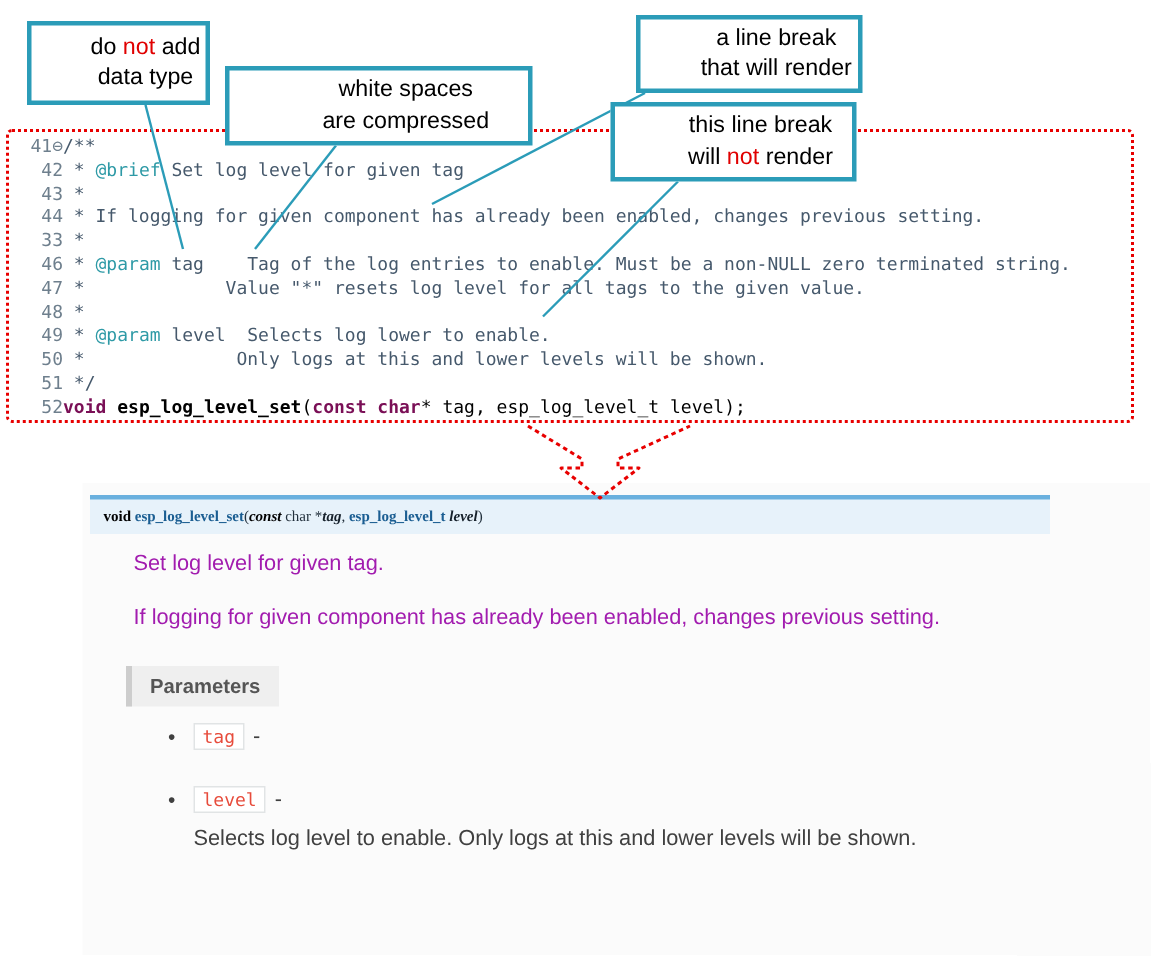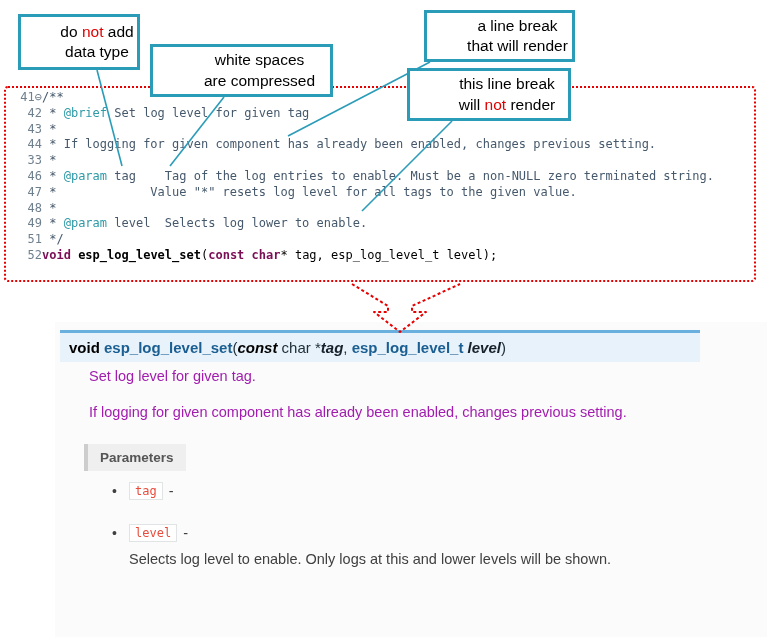--- a/index.html
+++ b/index.html
@@ -10,41 +10,41 @@
   .overlay{position:absolute;left:0;top:0;z-index:4;pointer-events:none;}
   .overlay .teal{stroke:#2b9cb8;stroke-width:1.6;}
   .overlay .red-arrow{fill:none;stroke:#e80000;stroke-width:2;stroke-dasharray:3 2.5;stroke-linejoin:round;}
 
   
   .callout{position:absolute;z-index:6;background:#fff;border:3px solid #2b9cb8;
            box-sizing:border-box;display:flex;align-items:center;justify-content:center;text-align:center;}
   .callout-text{white-space:pre-line;font-size:15.5px;color:#000;line-height:1.32;margin-left:36px;}
   .sg-em{color:#e00000;}
   .co0{left:18px;top:14px;width:122px;height:56px;}
-  .co1{left:150px;top:44px;width:183px;height:53px;}
+  .co1{left:150px;top:44px;width:205px;height:53px;}
   .co2{left:424px;top:10px;width:151px;height:52px;}
   .co3{left:407px;top:68px;width:164px;height:53px;}
 
   
   .code-frame{position:absolute;left:4px;top:86px;width:752px;height:196px;box-sizing:border-box;
               border:2px dotted #e80000;border-radius:4px;background:#fff;z-index:2;}
   .code-lines{padding-top:2px;font-family:"DejaVu Sans Mono",monospace;font-size:12px;line-height:15.8px;}
   .code-line{display:flex;white-space:pre;text-align:right;}
   .gutter{flex:none;width:36px;padding-left:8px;color:#6e7f8d;box-sizing:border-box;}
   .code-text{color:#000;}
   .tk-cm{color:#46596c;}
   .tk-tag{color:#2e9aa6;}
   .tk-kw{color:#7a0f56;font-weight:bold;}
   .tk-fn{color:#000;font-weight:bold;}
 
   
   .docs-panel{position:absolute;left:55px;top:322px;width:712px;height:315px;background:#fbfbfb;z-index:1;}
   .sig-bar{position:absolute;left:5px;top:8px;width:640px;box-sizing:border-box;
            background:#e7f2fa;border-top:3px solid #6ab0de;padding:6px 9px;
-           font-family:Liberation Sans, sans-serif;font-size:15px;color:#000;}
+           font-family:Liberation Serif, serif;font-size:10px;color:#000;}
   .sg-skw{font-weight:bold;color:#000;}
   .sg-sname{font-weight:bold;color:#1b5e92;}
   .sg-skwi{font-weight:bold;font-style:italic;color:#000;}
   .sg-sparam{font-style:italic;font-weight:bold;color:#16212b;}
   .sg-stype{font-weight:bold;color:#1b5e92;}
   .sg-sp{color:#22303c;}
 
   .doc-p{position:absolute;margin:0;font-size:14.5px;color:#a21caf;}
   .p1{left:34px;top:46px;}
   .p2{left:34px;top:82px;}
@@ -93,20 +93,21 @@
     <div class="code-lines">
         <div class="code-line"><span class="gutter">41⊖</span><span class="code-text"><span class="tk-cm">/**</span></span></div>
         <div class="code-line"><span class="gutter">42</span><span class="code-text"><span class="tk-cm"> * </span><span class="tk-tag">@brief</span><span class="tk-cm"> Set log level for given tag</span></span></div>
         <div class="code-line"><span class="gutter">43</span><span class="code-text"><span class="tk-cm"> *</span></span></div>
         <div class="code-line"><span class="gutter">44</span><span class="code-text"><span class="tk-cm"> * If logging for given component has already been enabled, changes previous setting.</span></span></div>
         <div class="code-line"><span class="gutter">33</span><span class="code-text"><span class="tk-cm"> *</span></span></div>
         <div class="code-line"><span class="gutter">46</span><span class="code-text"><span class="tk-cm"> * </span><span class="tk-tag">@param</span><span class="tk-cm"> tag    Tag of the log entries to enable. Must be a non-NULL zero terminated string.</span></span></div>
         <div class="code-line"><span class="gutter">47</span><span class="code-text"><span class="tk-cm"> *             Value "*" resets log level for all tags to the given value.</span></span></div>
         <div class="code-line"><span class="gutter">48</span><span class="code-text"><span class="tk-cm"> *</span></span></div>
         <div class="code-line"><span class="gutter">49</span><span class="code-text"><span class="tk-cm"> * </span><span class="tk-tag">@param</span><span class="tk-cm"> level  Selects log lower to enable.</span></span></div>
+        <div class="code-line"><span class="gutter">50</span><span class="code-text"><span class="tk-cm"> *              Only logs at this and lower levels will be shown.</span></span></div>
         <div class="code-line"><span class="gutter">51</span><span class="code-text"><span class="tk-cm"> */</span></span></div>
         <div class="code-line"><span class="gutter">52</span><span class="code-text"><span class="tk-kw">void</span><span> </span><span class="tk-fn">esp_log_level_set</span><span>(</span><span class="tk-kw">const</span><span> </span><span class="tk-kw">char</span><span>* tag, esp_log_level_t level);</span></span></div>
       </div>
   </div>
 
   <div class="docs-panel">
     <div class="sig-bar">
       <span><span class="sg-skw">void</span><span class="sg-sp"> </span><span class="sg-sname">esp_log_level_set</span><span class="sg-sp">(</span><span class="sg-skwi">const</span><span class="sg-sp">  char *</span><span class="sg-sparam">tag</span><span class="sg-sp">, </span><span class="sg-stype">esp_log_level_t</span><span class="sg-sp"> </span><span class="sg-sparam">level</span><span class="sg-sp">)</span></span>
     </div>
     <p class="doc-p p1">Set log level for given tag.</p>

